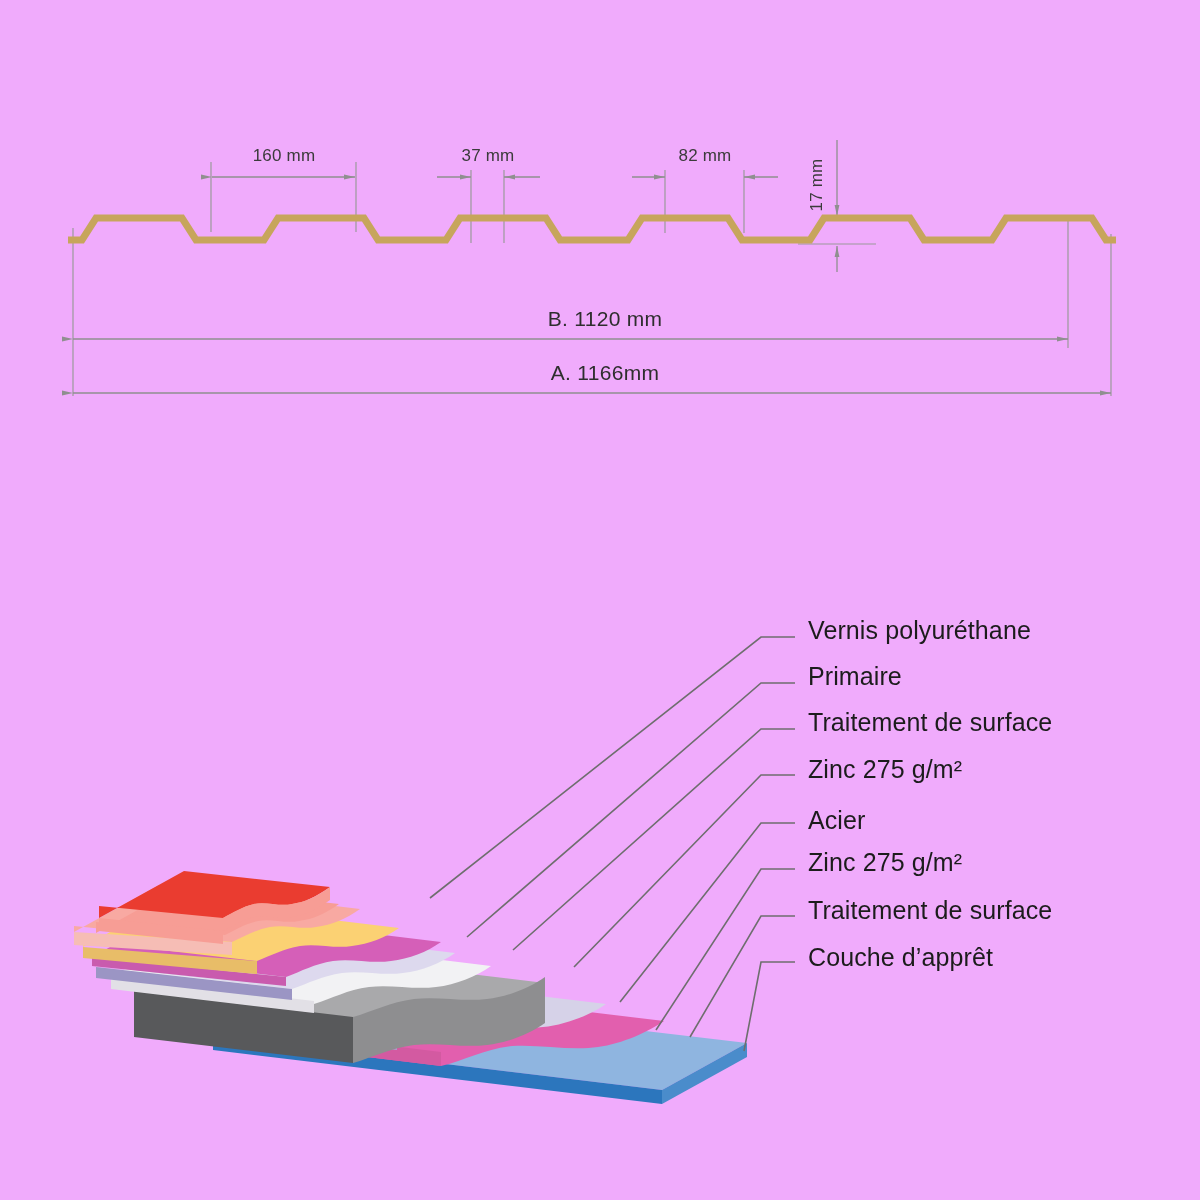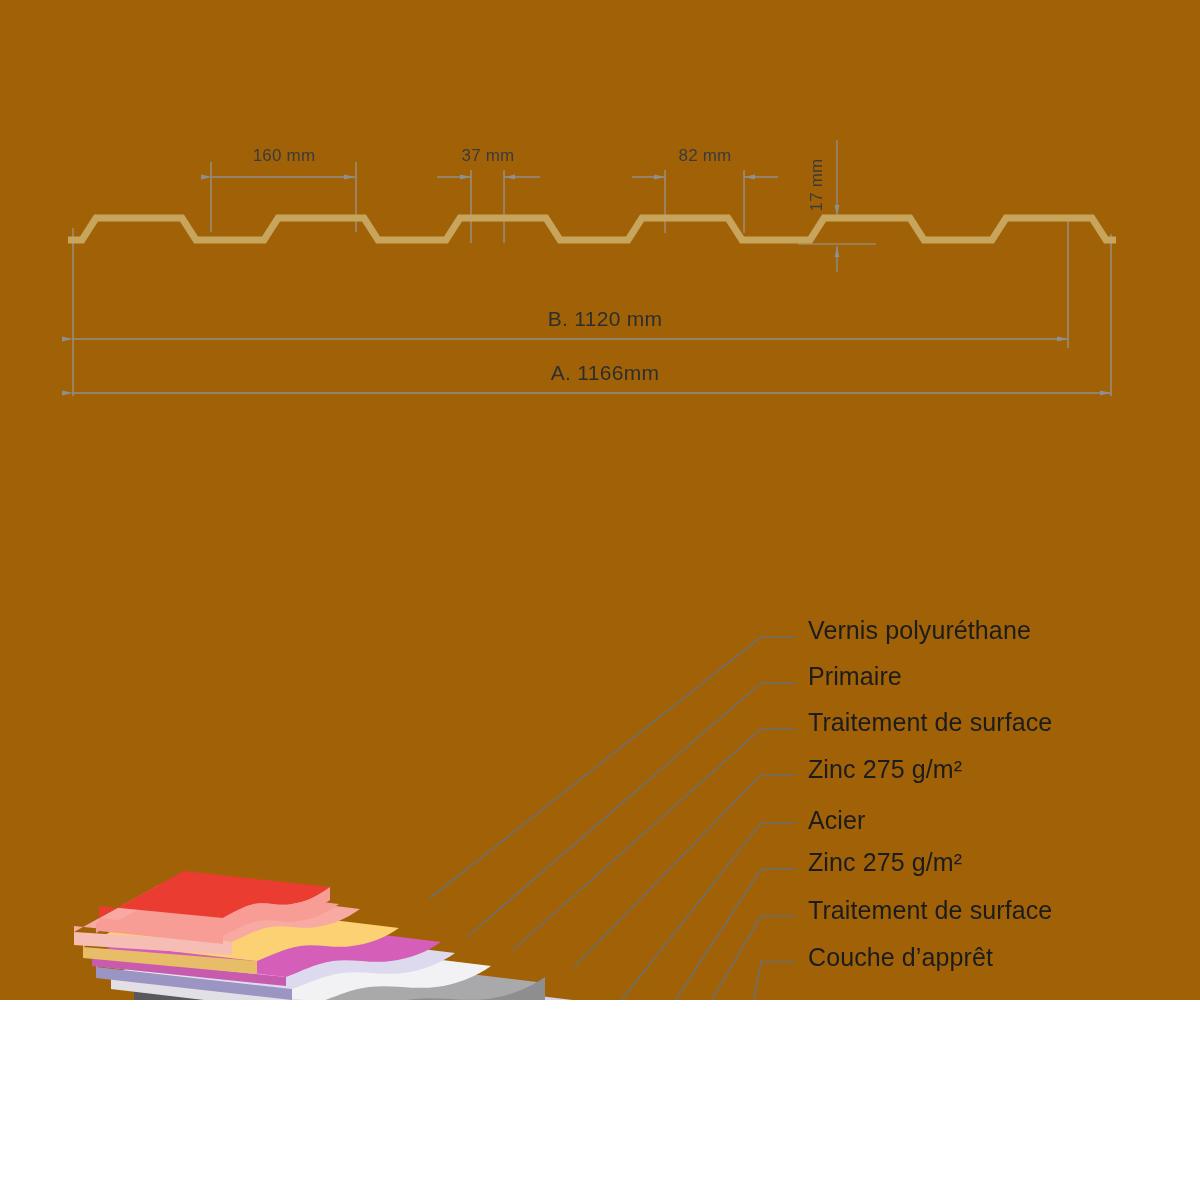--- a/index.html
+++ b/index.html
@@ -8,22 +8,22 @@
     padding: 0;
     background: #ffffff;
   }
   body {
     font-family: "Liberation Sans", sans-serif;
     -webkit-font-smoothing: antialiased;
   }
   #page {
     position: relative;
     width: 1200px;
-    height: 1000px;
-    background: #a16207;
+    height: 1200px;
+    background: #f0abfc;
     overflow: hidden;
   }
   #page svg {
     position: absolute;
     top: 0;
     left: 0;
     width: 1200px;
     height: 1200px;
     display: block;
   }

